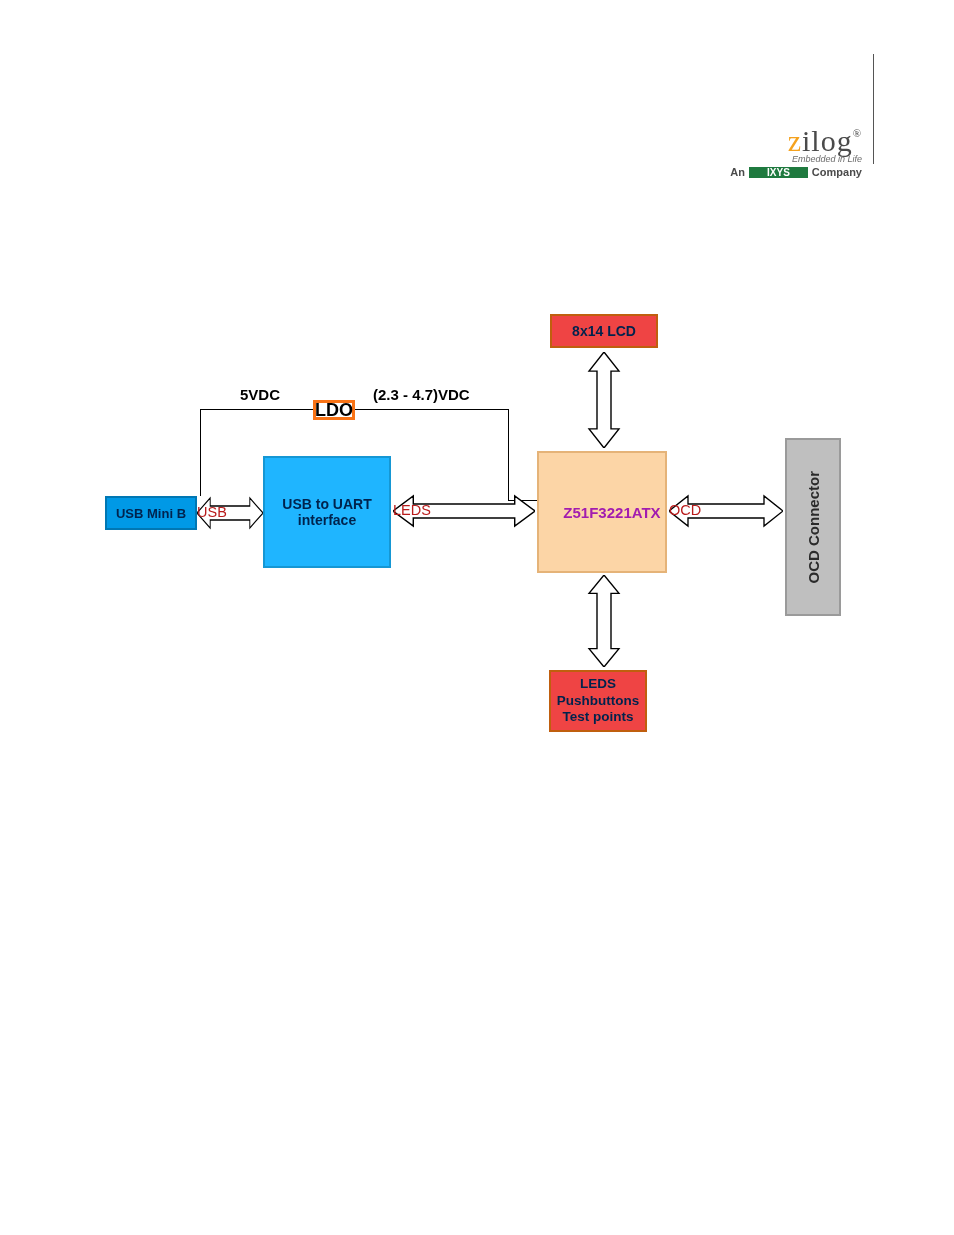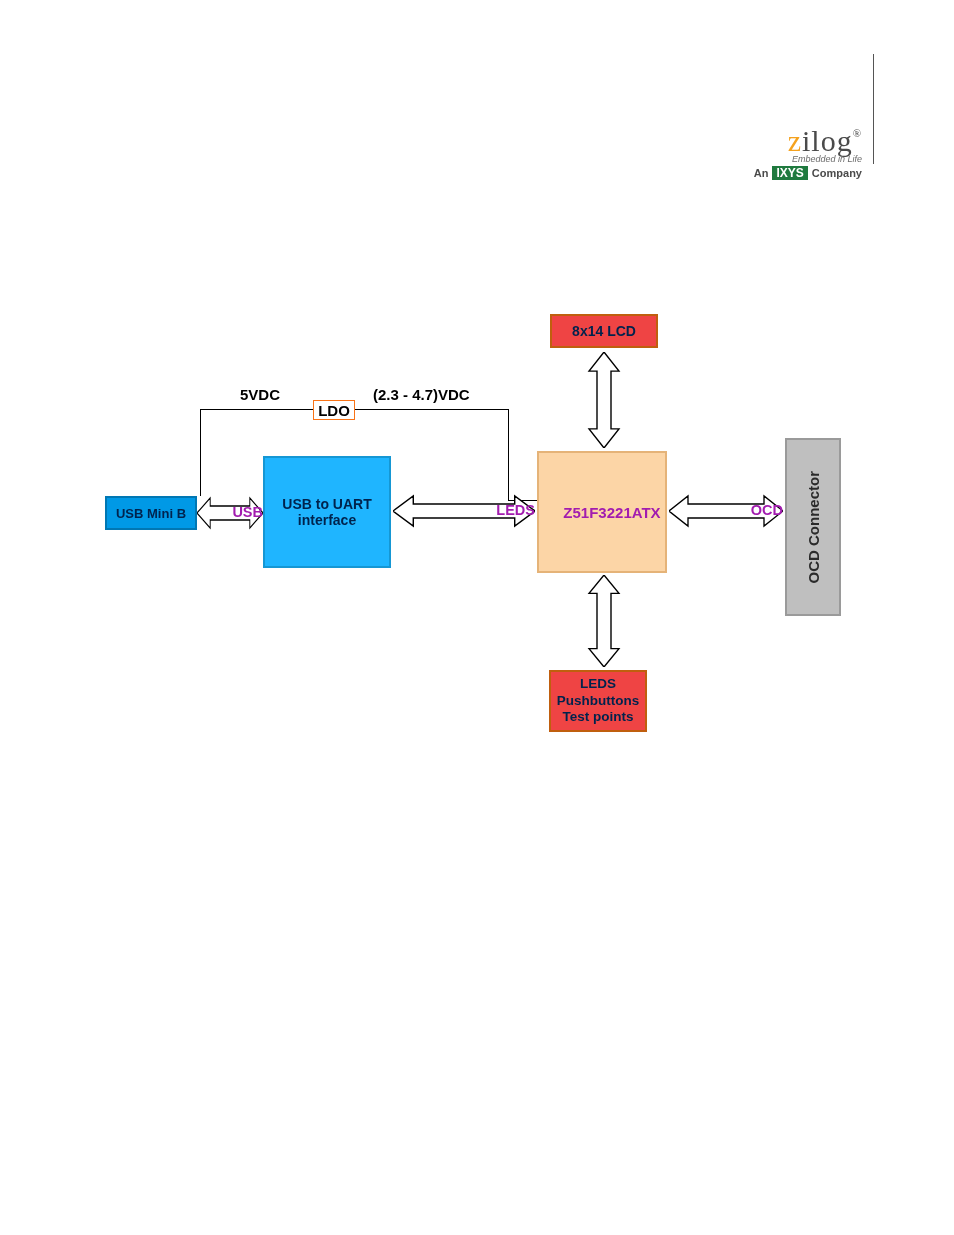--- a/index.html
+++ b/index.html
@@ -5,35 +5,35 @@
   html,body{margin:0;padding:0;background:#fff;font-family:Arial,Helvetica,sans-serif;color:#000;}
   .page{position:relative;width:954px;height:1235px;margin:6px auto;background:#fff;}
   .header-divider{position:absolute;top:48px;right:80px;width:1px;height:110px;background:#555;}
   .logo-wrap{position:absolute;top:120px;right:92px;text-align:right;}
   .logo-main{font-family:Georgia,'Times New Roman',serif;font-size:30px;letter-spacing:1px;line-height:1;}
   .logo-z{color:#f5a21e;font-weight:normal;}
   .logo-rest{color:#4a4a4a;}
   .logo-reg{font-size:11px;vertical-align:top;color:#4a4a4a;position:relative;top:2px;}
   .logo-tag{font-size:9px;color:#6b6b6b;font-style:italic;margin-top:-2px;}
   .logo-sub{font-size:11px;color:#4a4a4a;margin-top:2px;font-weight:bold;}
-  .ixys-box{display:inline-block;background:#1f7a3f;color:#fff;font-size:12px;font-weight:bold;padding:0 4px;margin:0 1px;}
+  .ixys-box{display:inline-block;background:#1f7a3f;color:#fff;font-size:10px;font-weight:bold;padding:0 18px;margin:0 1px;}
   .diagram{position:absolute;top:330px;left:95px;width:790px;height:440px;}
   .block{position:absolute;box-sizing:border-box;font-weight:bold;display:flex;align-items:center;justify-content:center;text-align:center;}
   .blue-dark{background:#0099e6;border:2px solid #0077b3;color:#00234d;}
   .blue-light{background:#1fb5ff;border:2px solid #1597d4;color:#00234d;}
   .orange{background:#ef4444;border:2px solid #c05f0e;color:#00234d;}
   .peach{background:#fcd5a6;border:2px solid #e5b378;color:#a21caf;padding-left:20px;}
   .grey{background:#bfbfbf;border:2px solid #9a9a9a;color:#2b2b2b;}
-  .ldo{background:#fff;border:1px solid #f97316;font-weight:bold;font-size:15px;}
+  .ldo{background:#fff;border:3px solid #f97316;font-weight:bold;font-size:18px;}
   .wire{position:absolute;background:#000;}
   .arrow-h{position:absolute;height:34px;}
   .arrow-h svg{width:100%;height:100%;display:block;}
   .arrow-v{position:absolute;width:34px;}
   .arrow-v svg{width:100%;height:100%;display:block;}
-  .arrow-label{position:absolute;font-weight:bold;font-size:14.5px;color:#a21caf;left:0;right:0;text-align:right;top:8px;pointer-events:none;}
+  .arrow-label{position:absolute;font-weight:normal;font-size:14.5px;color:#b91c1c;left:0;right:0;text-align:left;top:8px;pointer-events:none;}
   .power-label{position:absolute;font-weight:bold;font-size:15px;}
   .vtext{writing-mode:vertical-rl;transform:rotate(180deg);font-weight:bold;font-size:15px;}
 </style>
 </head>
 <body>
 
 <div class="page">
 
   <div class="header-divider"></div>
 

